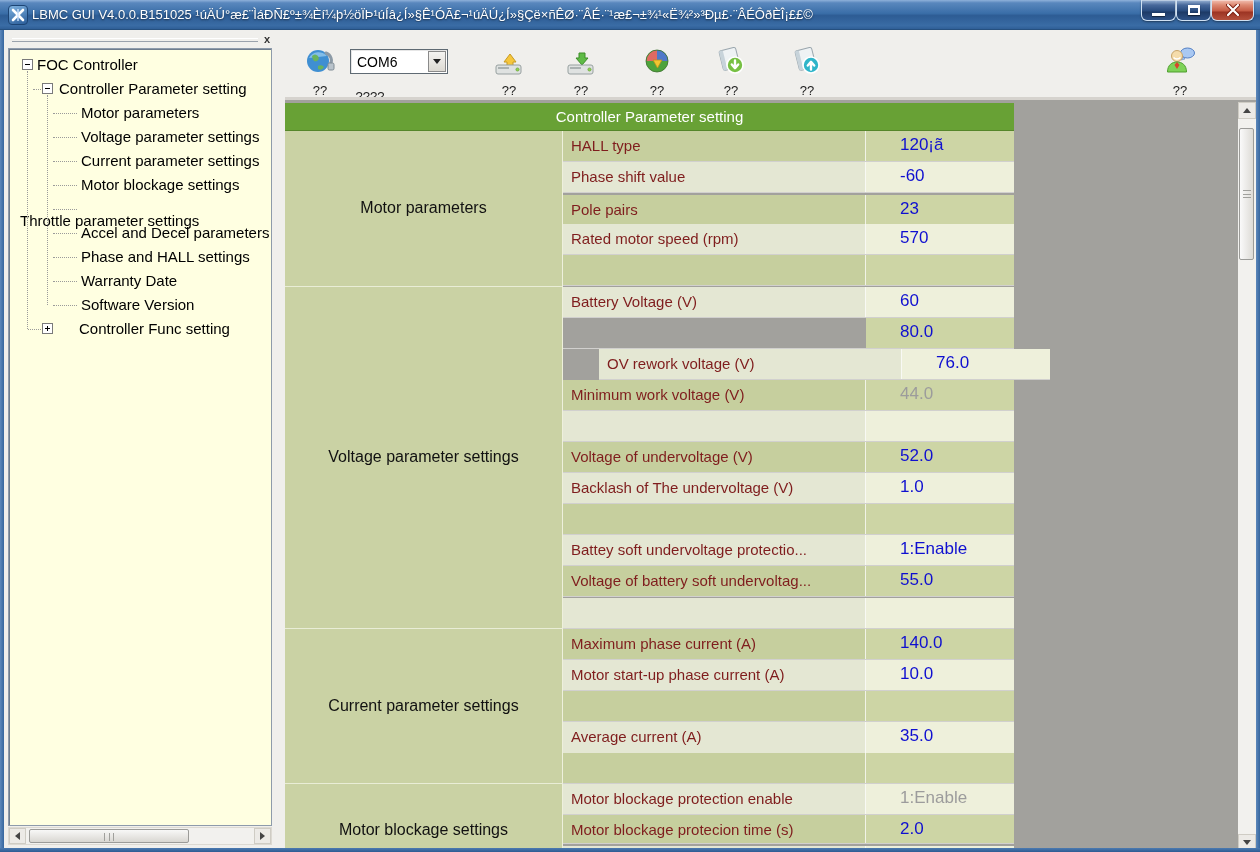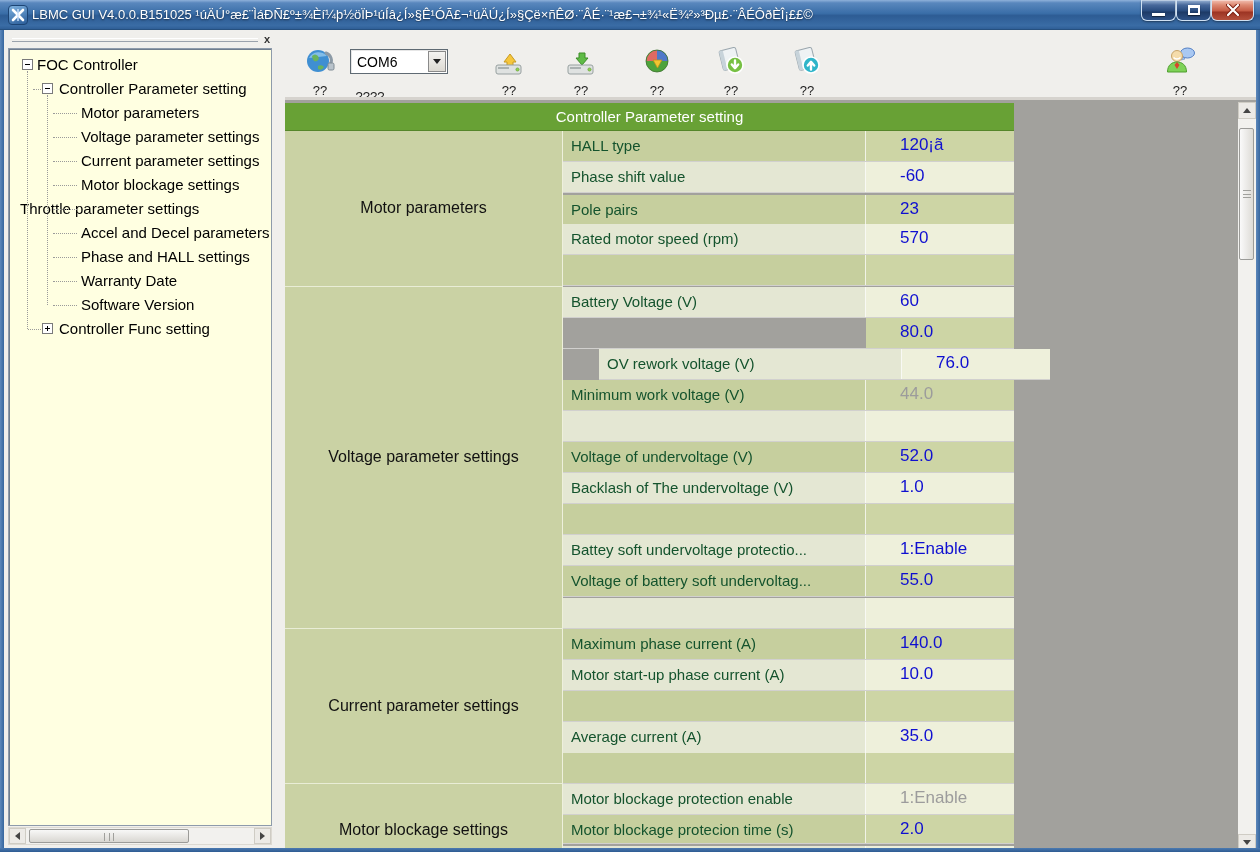--- a/index.html
+++ b/index.html
@@ -77,21 +77,21 @@
     background:#a2a19d; border-top:3px solid #d6d3ce; overflow:hidden; }
   .grid { position:absolute; left:0; top:0; width:729px; height:100%; }
   .gridhead { position:absolute; left:0; top:3px; width:729px; height:28px; background:#68a135;
     border-bottom:1px solid #55862a; color:#fff; font-size:15px; display:flex; align-items:center; justify-content:center; }
   .sect { position:absolute; left:0; width:278px; background:#cad2a4;
     border-right:1px solid #eef0dc; border-bottom:1px solid #e9edd6;
     display:flex; align-items:center; justify-content:center; }
   .sect span { font-size:16px; color:#111; }
   .trow { position:absolute; left:278px; width:451px; border-bottom:1px solid rgba(255,255,255,.5); }
   .pcell { position:absolute; left:0; top:0; bottom:0; width:303px; border-right:1px solid rgba(255,255,255,.75);
-    font-size:15px; color:#14532d; padding:6px 20px 0 8px; white-space:nowrap; overflow:hidden; }
+    font-size:15px; color:#7f1d1d; padding:6px 20px 0 8px; white-space:nowrap; overflow:hidden; }
   .vcell { position:absolute; left:303px; top:0; bottom:0; width:148px;
     font-size:17px; color:#0f0fd0; padding:4px 0 0 34px; white-space:nowrap; }
   .trow.khaki .pcell { background:#c6cf9e; } .trow.khaki .vcell { background:#cdd5a5; }
   .trow.pale  .pcell { background:#e4e7d3; } .trow.pale  .vcell { background:#eef0db; }
   .vcell.dis { color:#9c9c9c; }
   .vscroll { position:absolute; right:0; top:2px; width:18px; height:749px; background:#f2f1ee; }
   .vbtnup,.vbtndn { position:absolute; left:0; width:18px; height:17px; background:#eceae6;
     border:1px solid #cfccc4; display:flex; align-items:center; justify-content:center; }
   .vbtnup { top:0; } .vbtndn { bottom:0; }
   .vthumb { position:absolute; left:1px; top:26px; width:15px; height:132px;
@@ -265,26 +265,26 @@
           <span class="hbar"></span>
           <span class="vbar"></span>
         </span>
 
       <div class="ti lvl0" style="top:4px;">FOC Controller</div>
       <div class="ti lvl1" style="top:28px;">Controller Parameter setting</div>
       <div class="ti lvl2" style="top:52px;">Motor parameters</div>
       <div class="ti lvl2" style="top:76px;">Voltage parameter settings</div>
       <div class="ti lvl2" style="top:100px;">Current parameter settings</div>
       <div class="ti lvl2" style="top:124px;">Motor blockage settings</div>
-      <div class="ti lvl2" style="top:148px;padding-left:11px;">Throttle parameter settings</div>
+      <div class="ti lvl2" style="top:160px;padding-left:11px;">Throttle parameter settings</div>
       <div class="ti lvl2" style="top:172px;">Accel and Decel parameters</div>
       <div class="ti lvl2" style="top:196px;">Phase and HALL settings</div>
       <div class="ti lvl2" style="top:244px;">Software Version</div>
       <div class="ti lvl2" style="top:220px;">Warranty Date</div>
-      <div class="ti lvl1" style="top:268px;">Controller Func setting</div>
+      <div class="ti lvl1" style="top:268px;margin-left:20px;">Controller Func setting</div>
     </div>
     <div class="hscroll">
       <div class="sbtn" style="left:0;">
           <i class="tri-left"></i>
         </div>
       <div class="sbtn" style="right:0;">
           <i class="tri-right"></i>
         </div>
       <div class="hthumb">
           <span class="hgrip">

